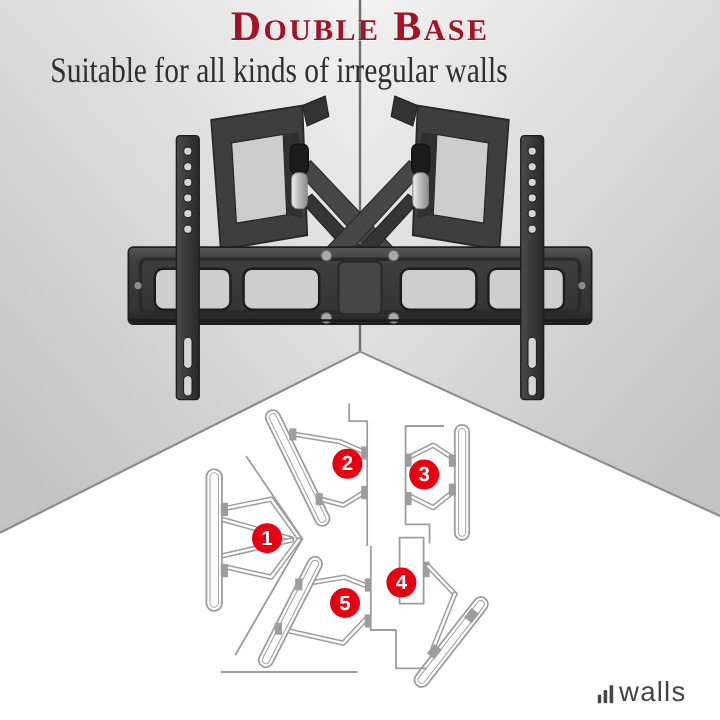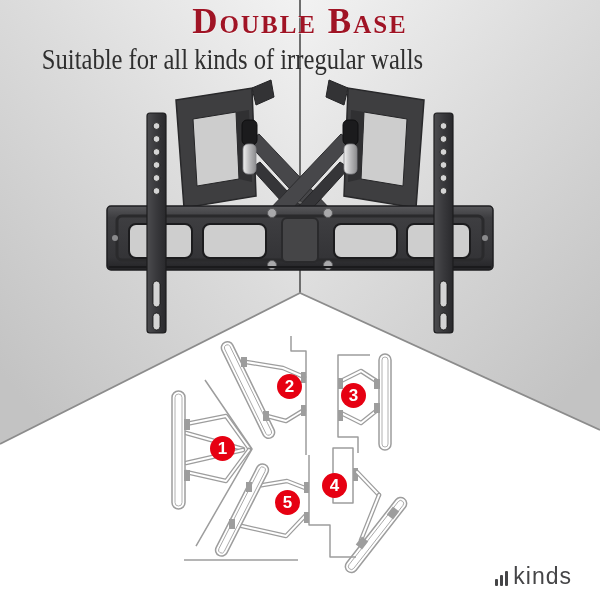--- a/index.html
+++ b/index.html
@@ -248,16 +248,16 @@
 <div class="badge" style="left:341px;top:383px;">3</div>
 <div class="badge" style="left:322px;top:473px;">4</div>
 <div class="badge" style="left:275px;top:490px;">5</div>
 
 <div class="logo">
   <svg width="15" height="17" viewBox="0 0 15 17">
     <rect x="0" y="9" width="3" height="7" rx="1" fill="#454547"></rect>
     <rect x="5" y="5" width="3" height="11" rx="1" fill="#454547"></rect>
     <rect x="10" y="1" width="3" height="15" rx="1" fill="#454547"></rect>
   </svg>
-  <span class="logo-text">kinds</span>
+  <span class="logo-text">walls</span>
 </div>
 
 </div>
 
 </body></html>

